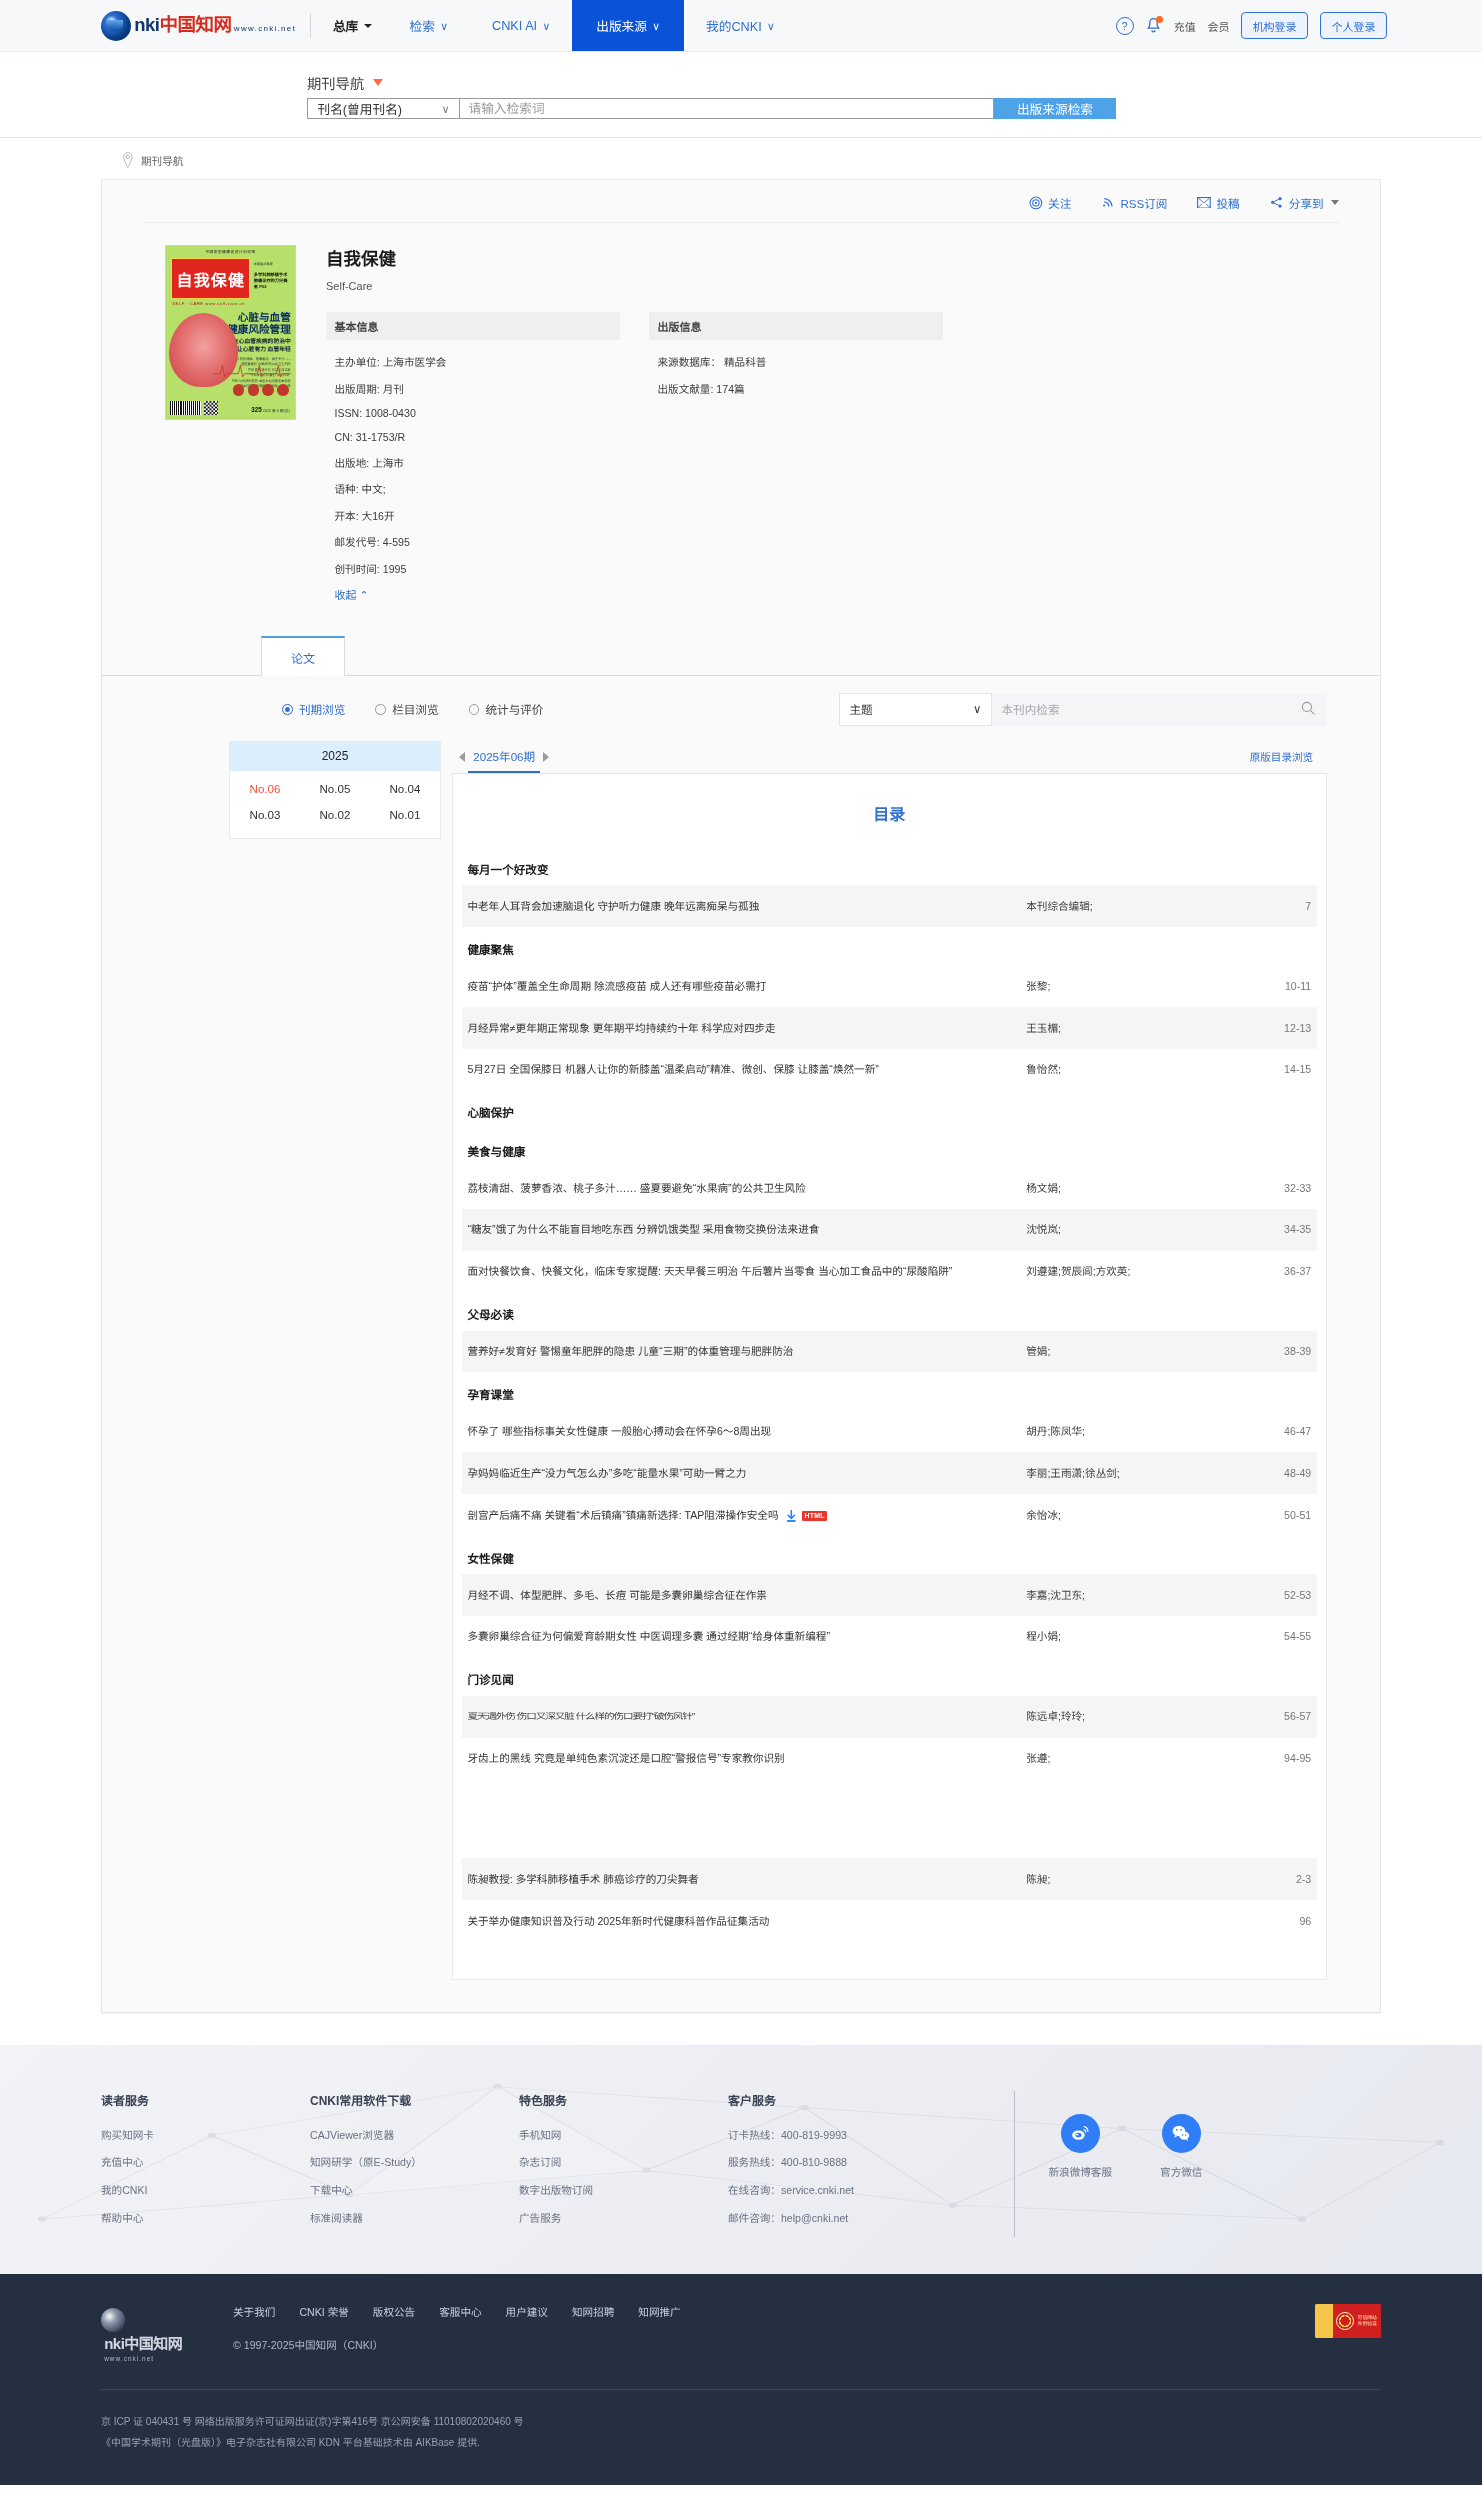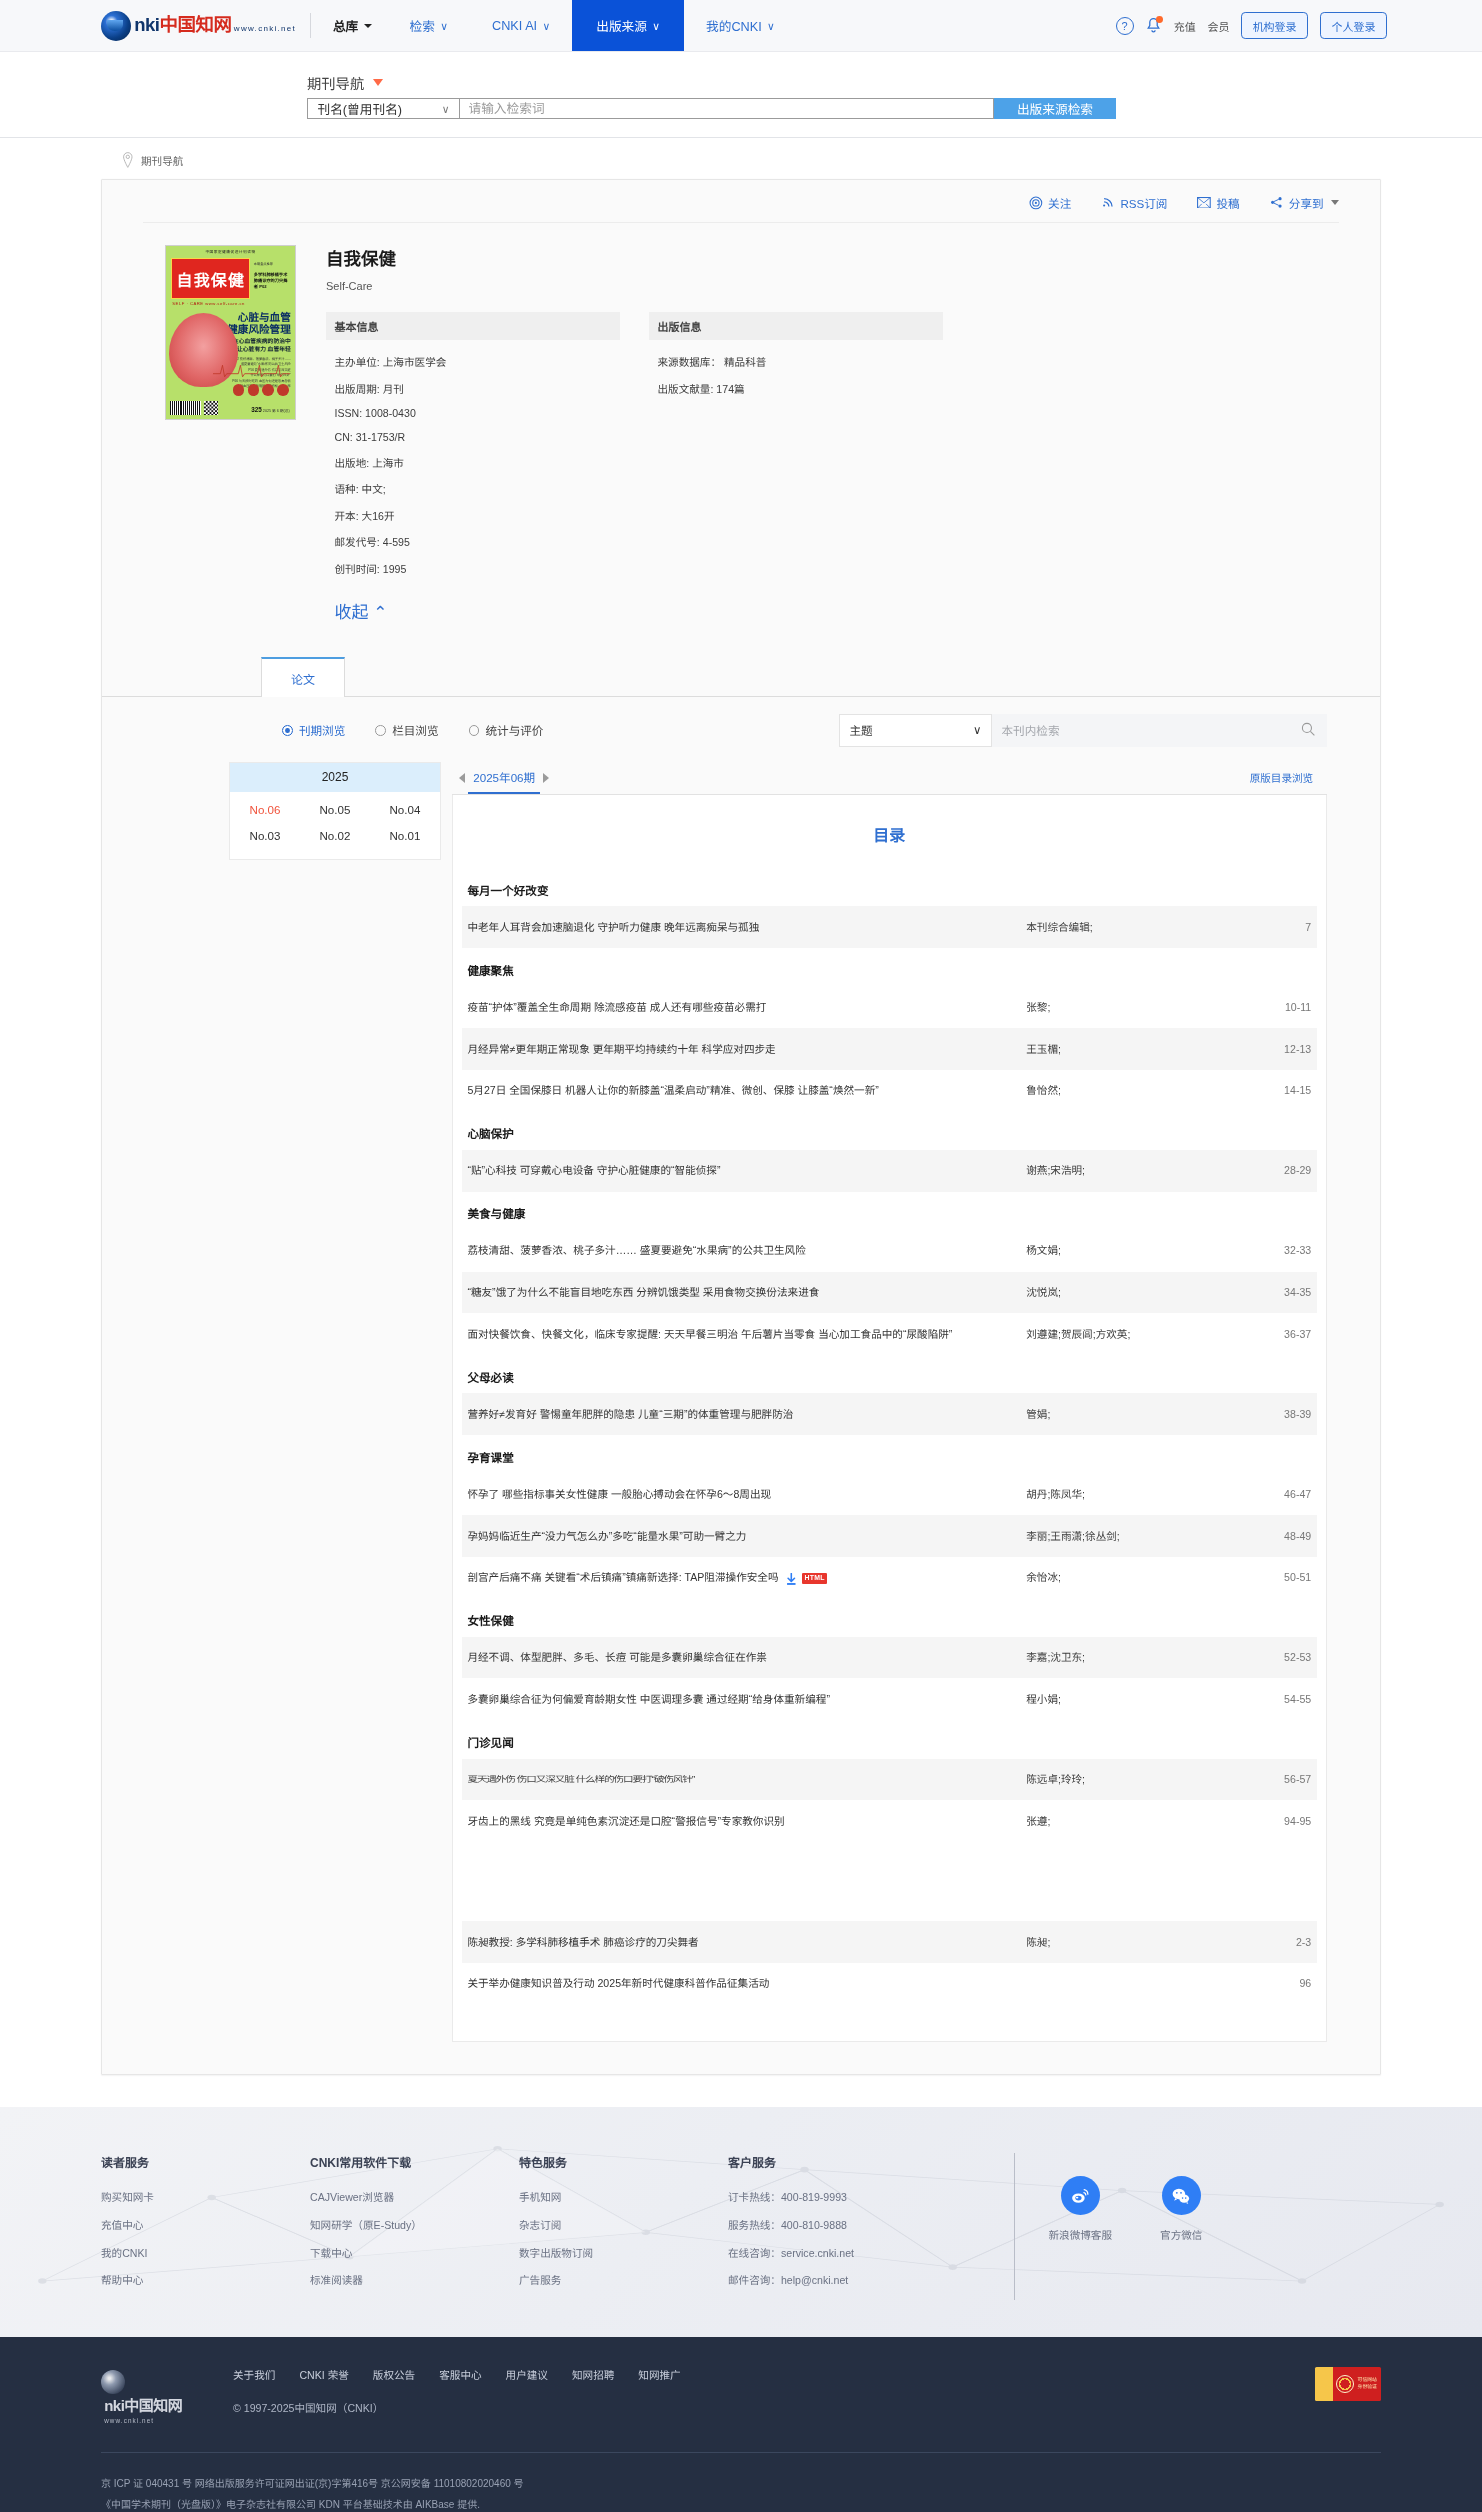--- a/index.html
+++ b/index.html
@@ -143,21 +143,21 @@
 
   .jinfo { padding-left: 30px; flex: 1; padding-right: 53px; }
   .jtitle { font-size: 17.5px; font-weight: 700; color: #1a1a1a; }
   .jtitle-en { font-size: 11px; color: #555; margin-top: 10.6px; }
 
   .infocols { display: flex; margin-top: 20px; gap: 29px; }
   .infocol { width: 294px; }
   .ic-head { background: #efefef; font-size: 11px; font-weight: 700; color: #444; padding: 5.8px 8.5px; }
   .ic-body { padding: 8.5px 8.5px 0; }
   .ic-row { font-size: 10.6px; color: #3c3c3c; padding: 5.8px 0; }
-  .ic-more { font-size: 17px; color: #2f6fd0; padding: 4.2px 0 0; cursor: pointer; margin-top: 12px; }
+  .ic-more { font-size: 11px; color: #2f6fd0; padding: 4.2px 0 0; cursor: pointer; }
 
   
   .tabs { display: flex; padding: 33px 0 0 159px; border-bottom: 0.5px solid #dcdcdc; }
   .tab {
     padding: 11.6px 29px 9.5px; font-size: 12px; color: #2f6fd0; cursor: pointer;
     background: #fff; border: 0.5px solid #dcdcdc; border-bottom: none; border-top: 2.1px solid #4d9de0;
     position: relative; top: 0.5px;
   }
 
   .filters { display: flex; align-items: center; justify-content: space-between; padding: 17px 53px 15px 180px; }
@@ -530,25 +530,20 @@
                   <div class="a-title">月经异常≠更年期正常现象 更年期平均持续约十年 科学应对四步走</div>
                   <div class="a-auth">王玉楣;</div>
                   <div class="a-pg">12-13</div>
                 </div>
                 <div class="arow">
                   <div class="a-title">5月27日 全国保膝日 机器人让你的新膝盖“温柔启动”精准、微创、保膝 让膝盖“焕然一新”</div>
                   <div class="a-auth">鲁怡然;</div>
                   <div class="a-pg">14-15</div>
                 </div>
                 <div class="sec-h">心脑保护</div>
-                <div class="arow z">
-                  <div class="a-title">“贴”心科技 可穿戴心电设备 守护心脏健康的“智能侦探”</div>
-                  <div class="a-auth">谢燕;宋浩明;</div>
-                  <div class="a-pg">28-29</div>
-                </div>
                 <div class="sec-h">美食与健康</div>
                 <div class="arow">
                   <div class="a-title">荔枝清甜、菠萝香浓、桃子多汁…… 盛夏要避免“水果病”的公共卫生风险</div>
                   <div class="a-auth">杨文娟;</div>
                   <div class="a-pg">32-33</div>
                 </div>
                 <div class="arow z">
                   <div class="a-title">“糖友”饿了为什么不能盲目地吃东西 分辨饥饿类型 采用食物交换份法来进食</div>
                   <div class="a-auth">沈悦岚;</div>
                   <div class="a-pg">34-35</div>

